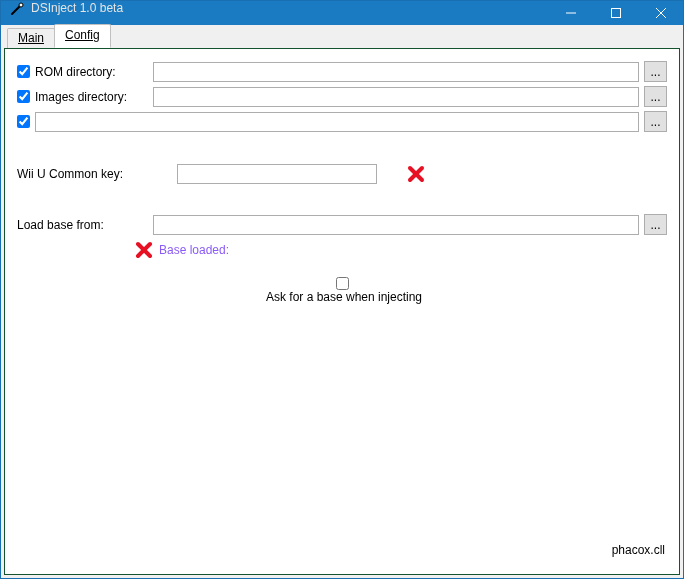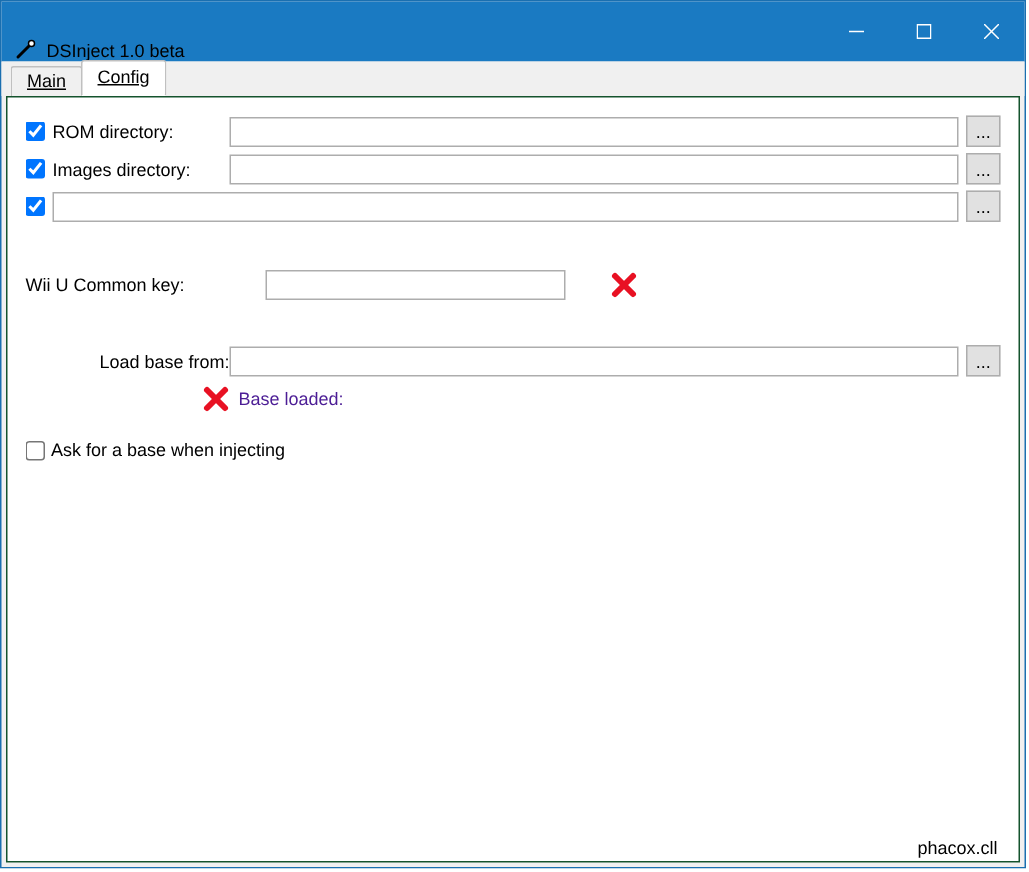--- a/index.html
+++ b/index.html
@@ -13,25 +13,25 @@
     width: 684px;
     height: 579px;
     border: 1px solid #1a6fb0;
     background: #f0f0f0;
     display: flex;
     flex-direction: column;
     box-sizing: border-box;
   }
   
   .titlebar {
-    height: 40px;
+    height: 24px;
     background: #1a7ac2;
     display: flex;
-    align-items: flex-end;
-    color: #000000;
+    align-items: flex-start;
+    color: #e5e5e5;
   }
   .titlebar .app-icon {
     width: 16px;
     height: 16px;
     margin: 0 6px 0 8px;
     display: inline-block;
   }
   .titlebar .title {
     flex: 1;
     font-size: 12px;
@@ -169,39 +169,40 @@
 
   .base-status-row {
     display: flex;
     align-items: center;
     margin-top: 6px;
     margin-bottom: 18px;
     margin-left: 118px;
   }
   .base-status-row .status-text {
     font-size: 12px;
-    color: #4c1d95;
+    color: #8b5cf6;
     margin-left: 6px;
   }
 
   .ask-row {
     display: flex;
     align-items: center;
     margin-top: 4px;
+    flex-direction: column;
   }
   .ask-row .label {
     margin-left: 4px;
     font-size: 12px;
     color: #000;
   }
 
   .footer {
     position: absolute;
     right: 14px;
-    bottom: 2px;
+    bottom: 17px;
     font-size: 12px;
     color: #000;
   }
 
   
   .key-input {
     width: 200px;
     height: 20px;
     border: 1px solid #adadad;
     background: #fff;
@@ -294,21 +295,21 @@
         <svg width="18" height="18" viewBox="0 0 18 18">
           <line x1="3" y1="3" x2="15" y2="15" stroke="#e81123" stroke-width="4" stroke-linecap="round"></line>
           <line x1="15" y1="3" x2="3" y2="15" stroke="#e81123" stroke-width="4" stroke-linecap="round"></line>
         </svg>
       </span>
     </div>
 
     <div class="spacer"></div>
 
     <div class="row">
-      <div class="label-cell" style="width:136px;text-align:right;">Load base from:</div>
+      <div class="label-cell" style="width:136px;">Load base from:</div>
       <div class="input-cell">
         <input type="text" class="text-input" value="" style="">
         <div class="browse-btn">...</div>
       </div>
     </div>
 
     <div class="base-status-row">
       <span class="red-x" style="margin-left:0;">
         <svg width="18" height="18" viewBox="0 0 18 18">
           <line x1="3" y1="3" x2="15" y2="15" stroke="#e81123" stroke-width="4" stroke-linecap="round"></line>

